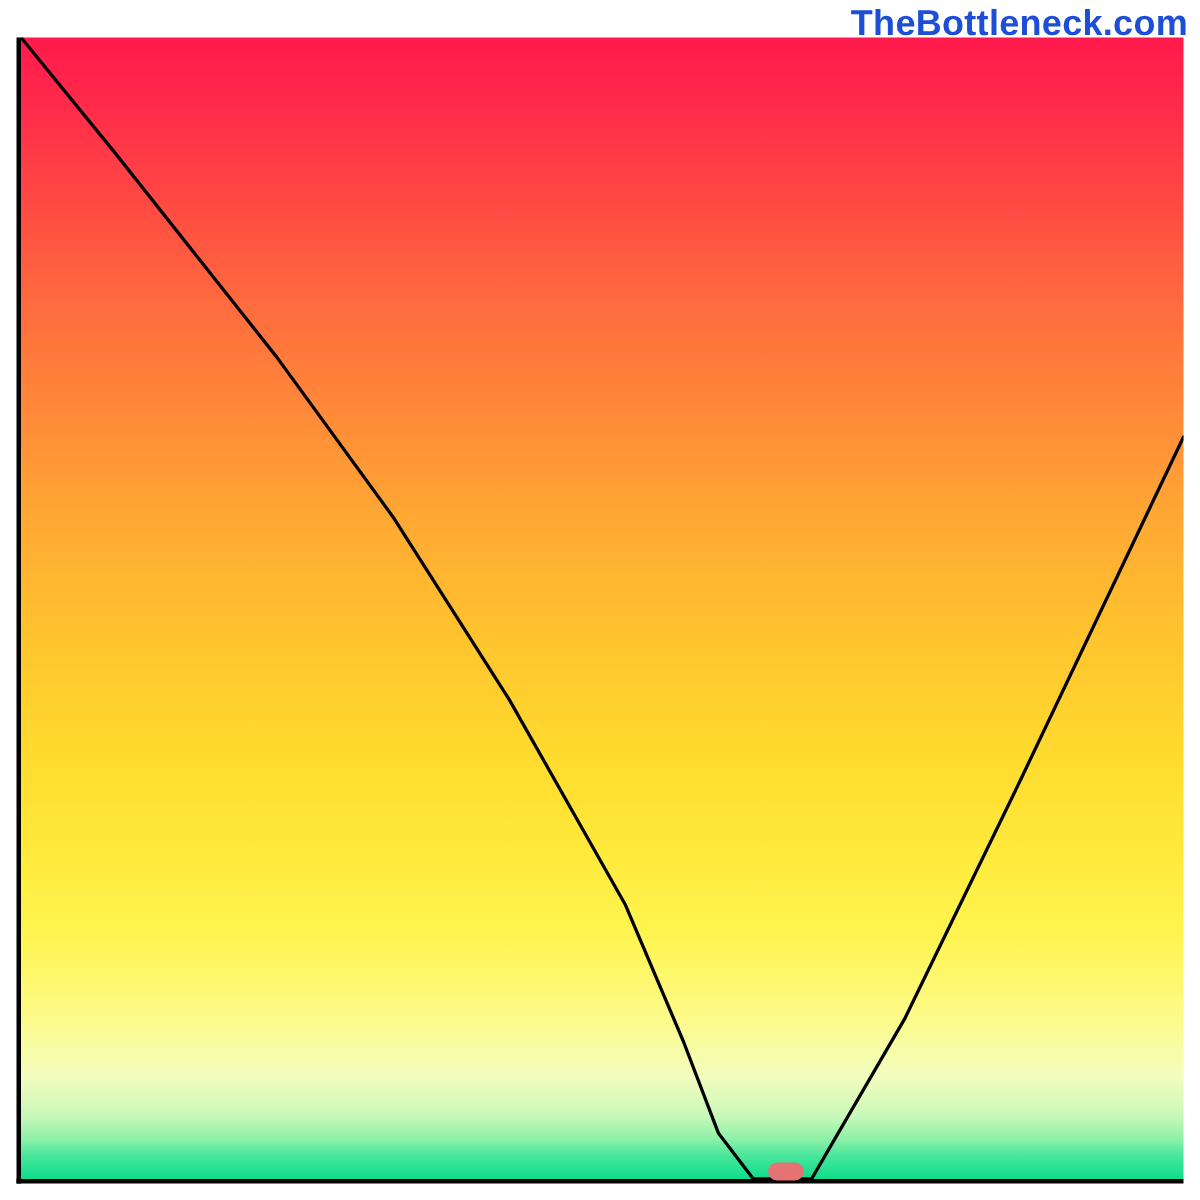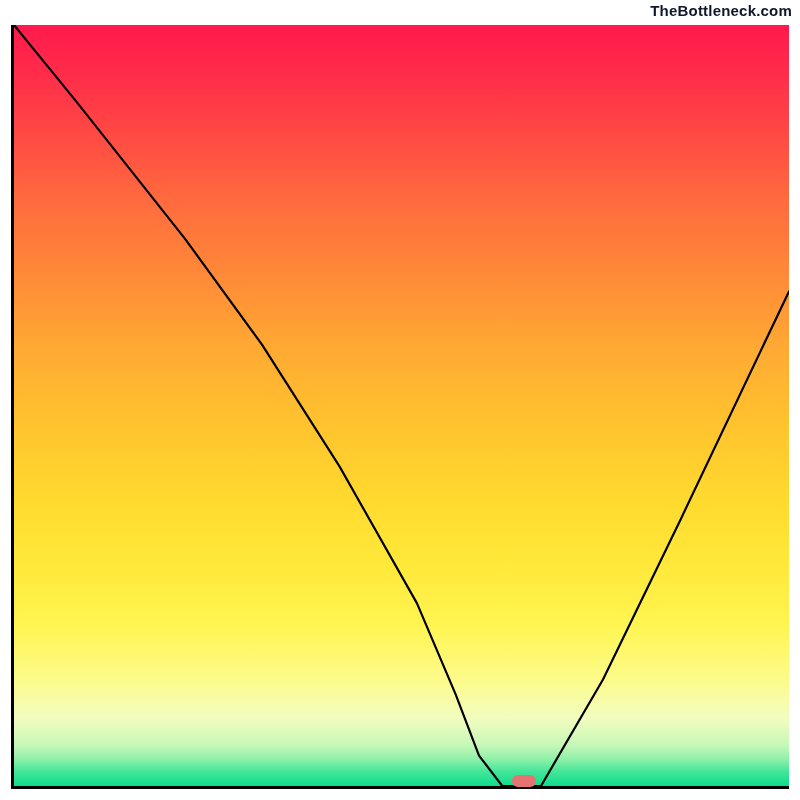--- a/index.html
+++ b/index.html
@@ -8,23 +8,23 @@
     height: 800px;
     background: #ffffff;
     position: relative;
     font-family: Arial, sans-serif;
     overflow: hidden;
   }
   .watermark {
     position: absolute;
     top: 2px;
     right: 8px;
-    font-size: 15px;
+    font-size: 24px;
     font-weight: bold;
-    color: #0f172a;
+    color: #1d4ed8;
     z-index: 10;
     letter-spacing: 0.2px;
   }
   .chart-area {
     position: absolute;
     left: 11px;
     top: 25px;
     width: 778px;
     height: 764px;
     border-left: 3px solid #000;

